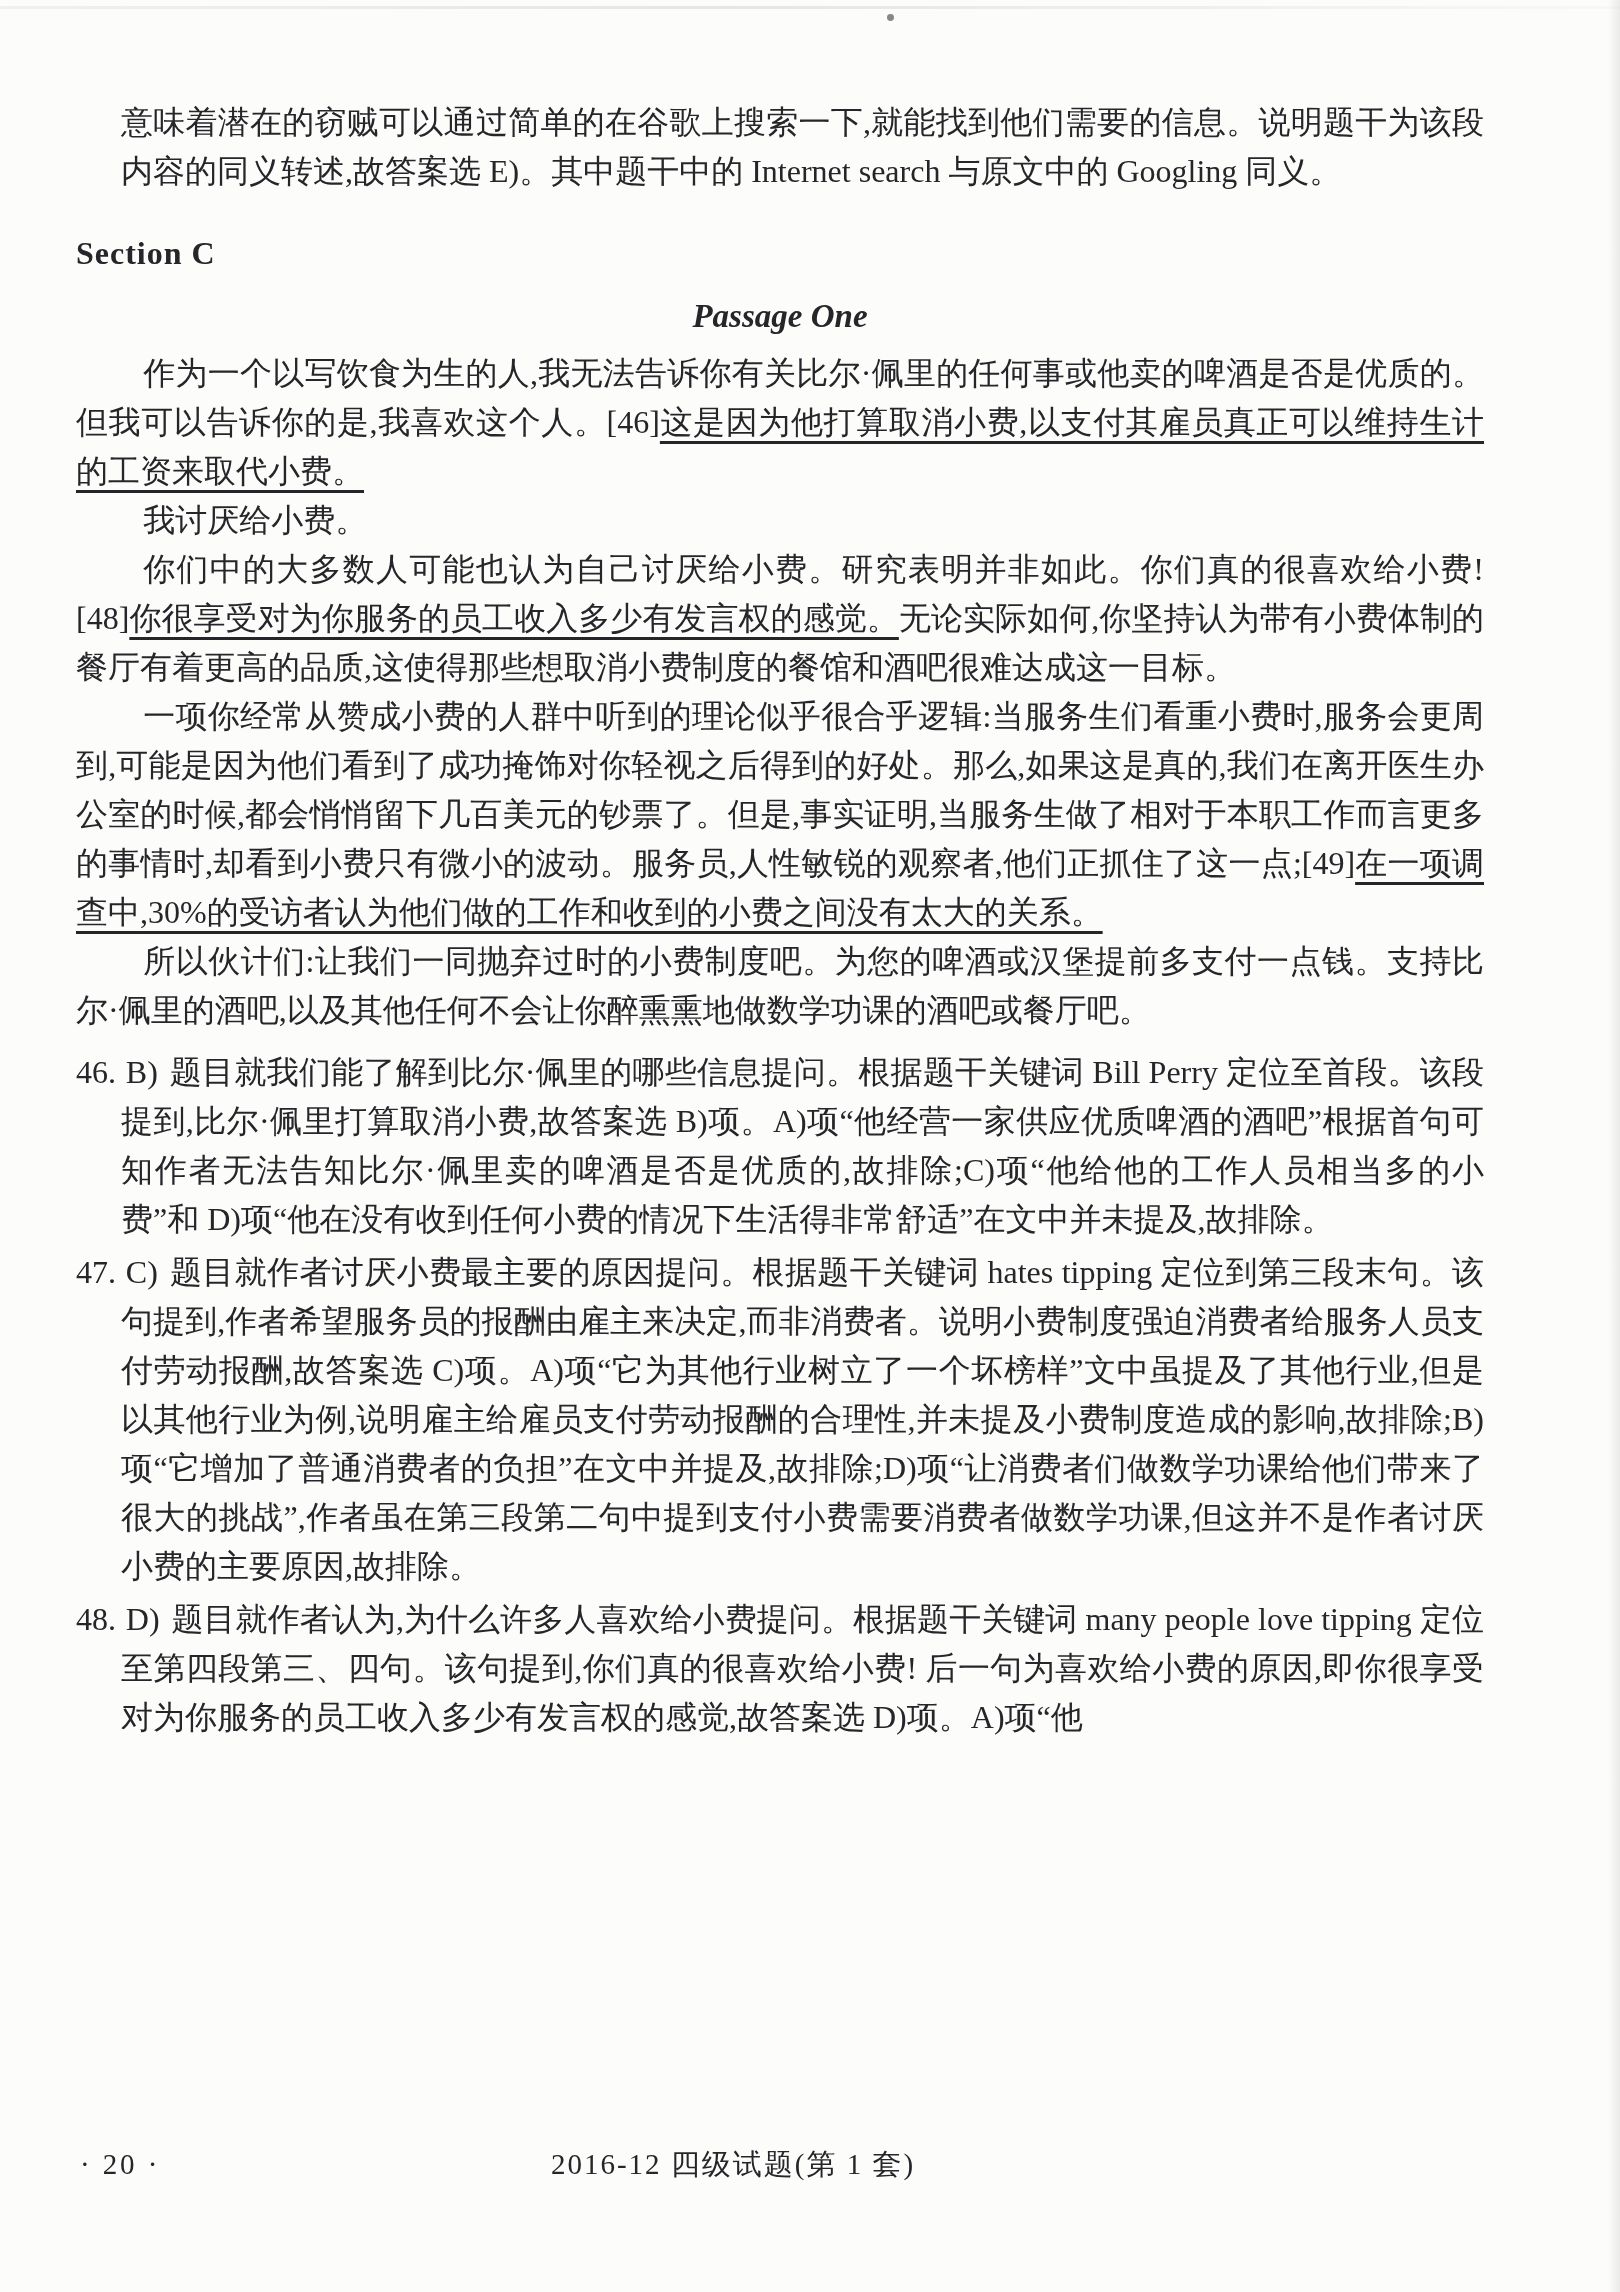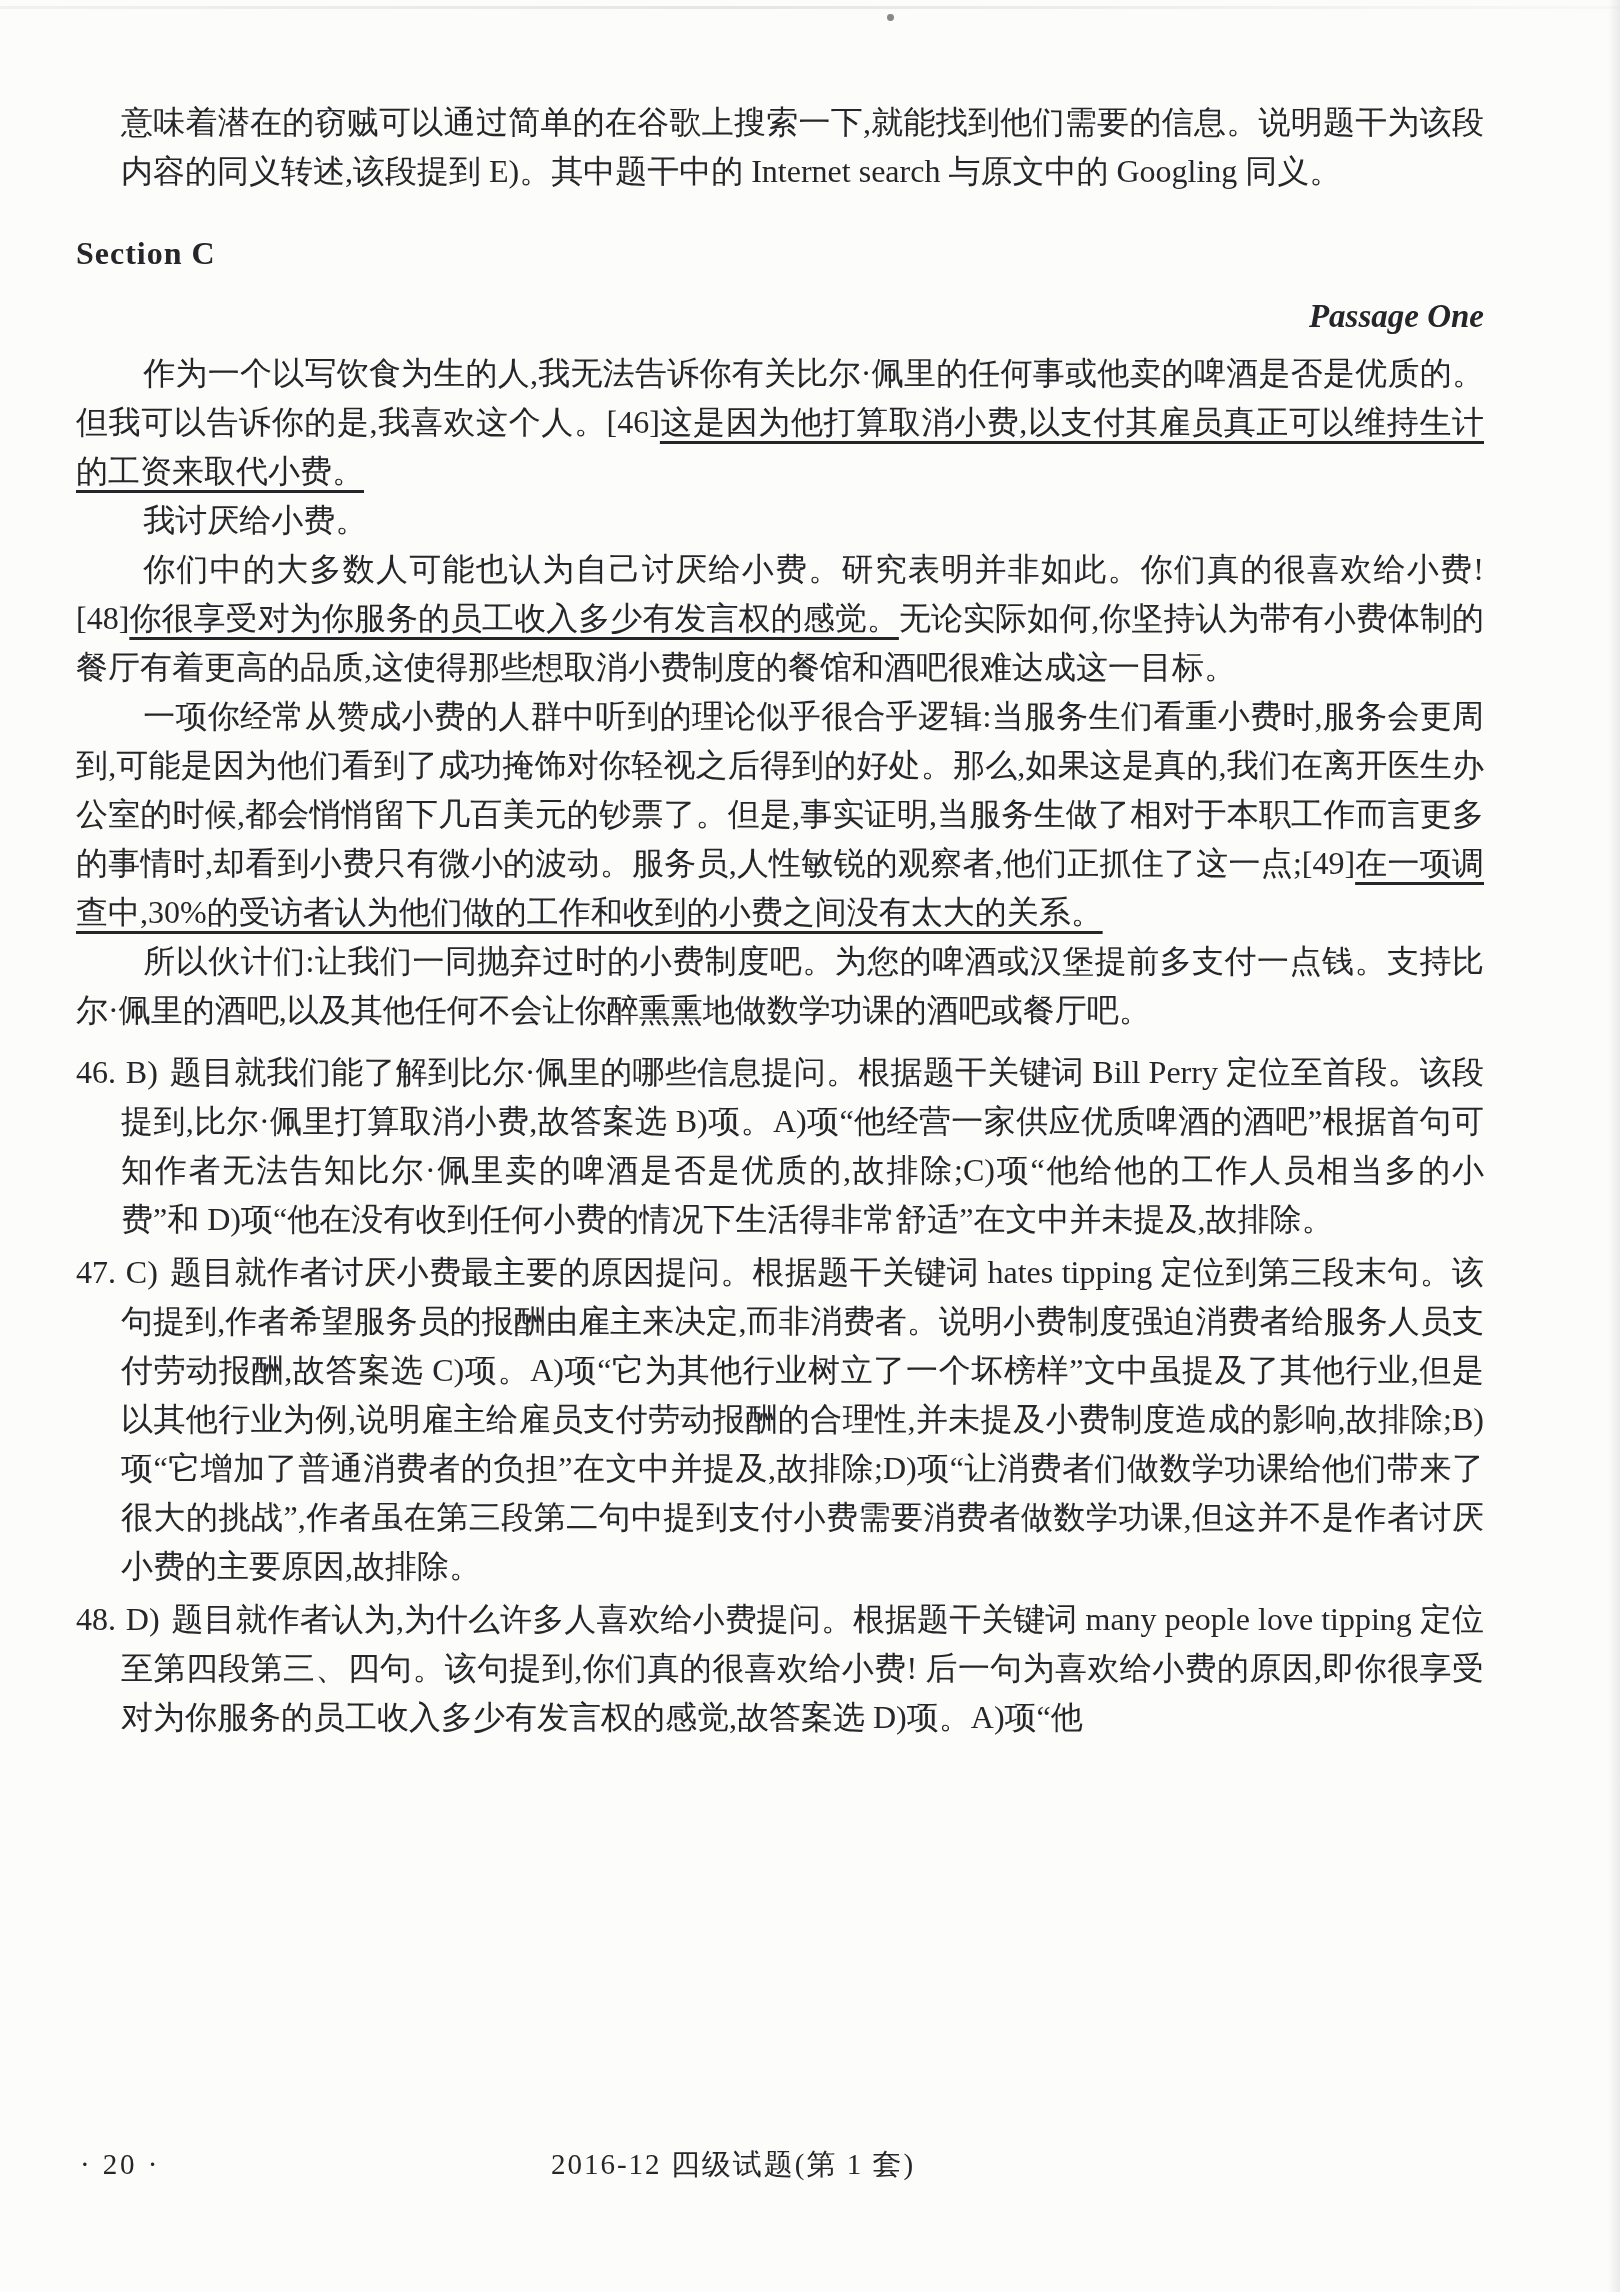--- a/index.html
+++ b/index.html
@@ -56,21 +56,21 @@
     letter-spacing: 1px;
     margin: 31px 0 11.8px 0;
     text-align: left;
   }
   .passage-heading {
     font-size: 33px;
     font-weight: bold;
     font-style: italic;
     line-height: 49px;
     margin: 0 0 7.8px 0;
-    text-align: right;
+    text-align: center;
   }
   p.para {
     margin: 0;
     text-indent: 2.1em;
   }
   .u {
     text-decoration: underline;
     text-decoration-thickness: 2.5px;
     text-underline-offset: 7.8px;
   }
@@ -107,21 +107,21 @@
 </style>
 </head>
 <body>
 
 <div class="page">
   <div class="scan-edge-top"></div>
   <div class="scan-shadow-right"></div>
   <div class="speck"></div>
 
   <div class="content">
-    <p class="answer-tail">意味着潜在的窃贼可以通过简单的在谷歌上搜索一下,就能找到他们需要的信息。说明题干为该段内容的同义转述,该段提到 E)。其中题干中的 Internet search 与原文中的 Googling 同义。</p>
+    <p class="answer-tail">意味着潜在的窃贼可以通过简单的在谷歌上搜索一下,就能找到他们需要的信息。说明题干为该段内容的同义转述,故答案选 E)。其中题干中的 Internet search 与原文中的 Googling 同义。</p>
 
     <h2 class="section-heading">Section C</h2>
 
     <h3 class="passage-heading">Passage One</h3>
 
     <div class="passage">
         <p class="para"><span>作为一个以写饮食为生的人,我无法告诉你有关比尔·佩里的任何事或他卖的啤酒是否是优质的。但我可以告诉你的是,我喜欢这个人。[46]</span><span class="u">这是因为他打算取消小费,以支付其雇员真正可以维持生计的工资来取代小费。</span></p>
         <p class="para"><span>我讨厌给小费。</span></p>
         <p class="para"><span>你们中的大多数人可能也认为自己讨厌给小费。研究表明并非如此。你们真的很喜欢给小费![48]</span><span class="u">你很享受对为你服务的员工收入多少有发言权的感觉。</span><span>无论实际如何,你坚持认为带有小费体制的餐厅有着更高的品质,这使得那些想取消小费制度的餐馆和酒吧很难达成这一目标。</span></p>
         <p class="para"><span>一项你经常从赞成小费的人群中听到的理论似乎很合乎逻辑:当服务生们看重小费时,服务会更周到,可能是因为他们看到了成功掩饰对你轻视之后得到的好处。那么,如果这是真的,我们在离开医生办公室的时候,都会悄悄留下几百美元的钞票了。但是,事实证明,当服务生做了相对于本职工作而言更多的事情时,却看到小费只有微小的波动。服务员,人性敏锐的观察者,他们正抓住了这一点;[49]</span><span class="u">在一项调查中,30%的受访者认为他们做的工作和收到的小费之间没有太大的关系。</span></p>

